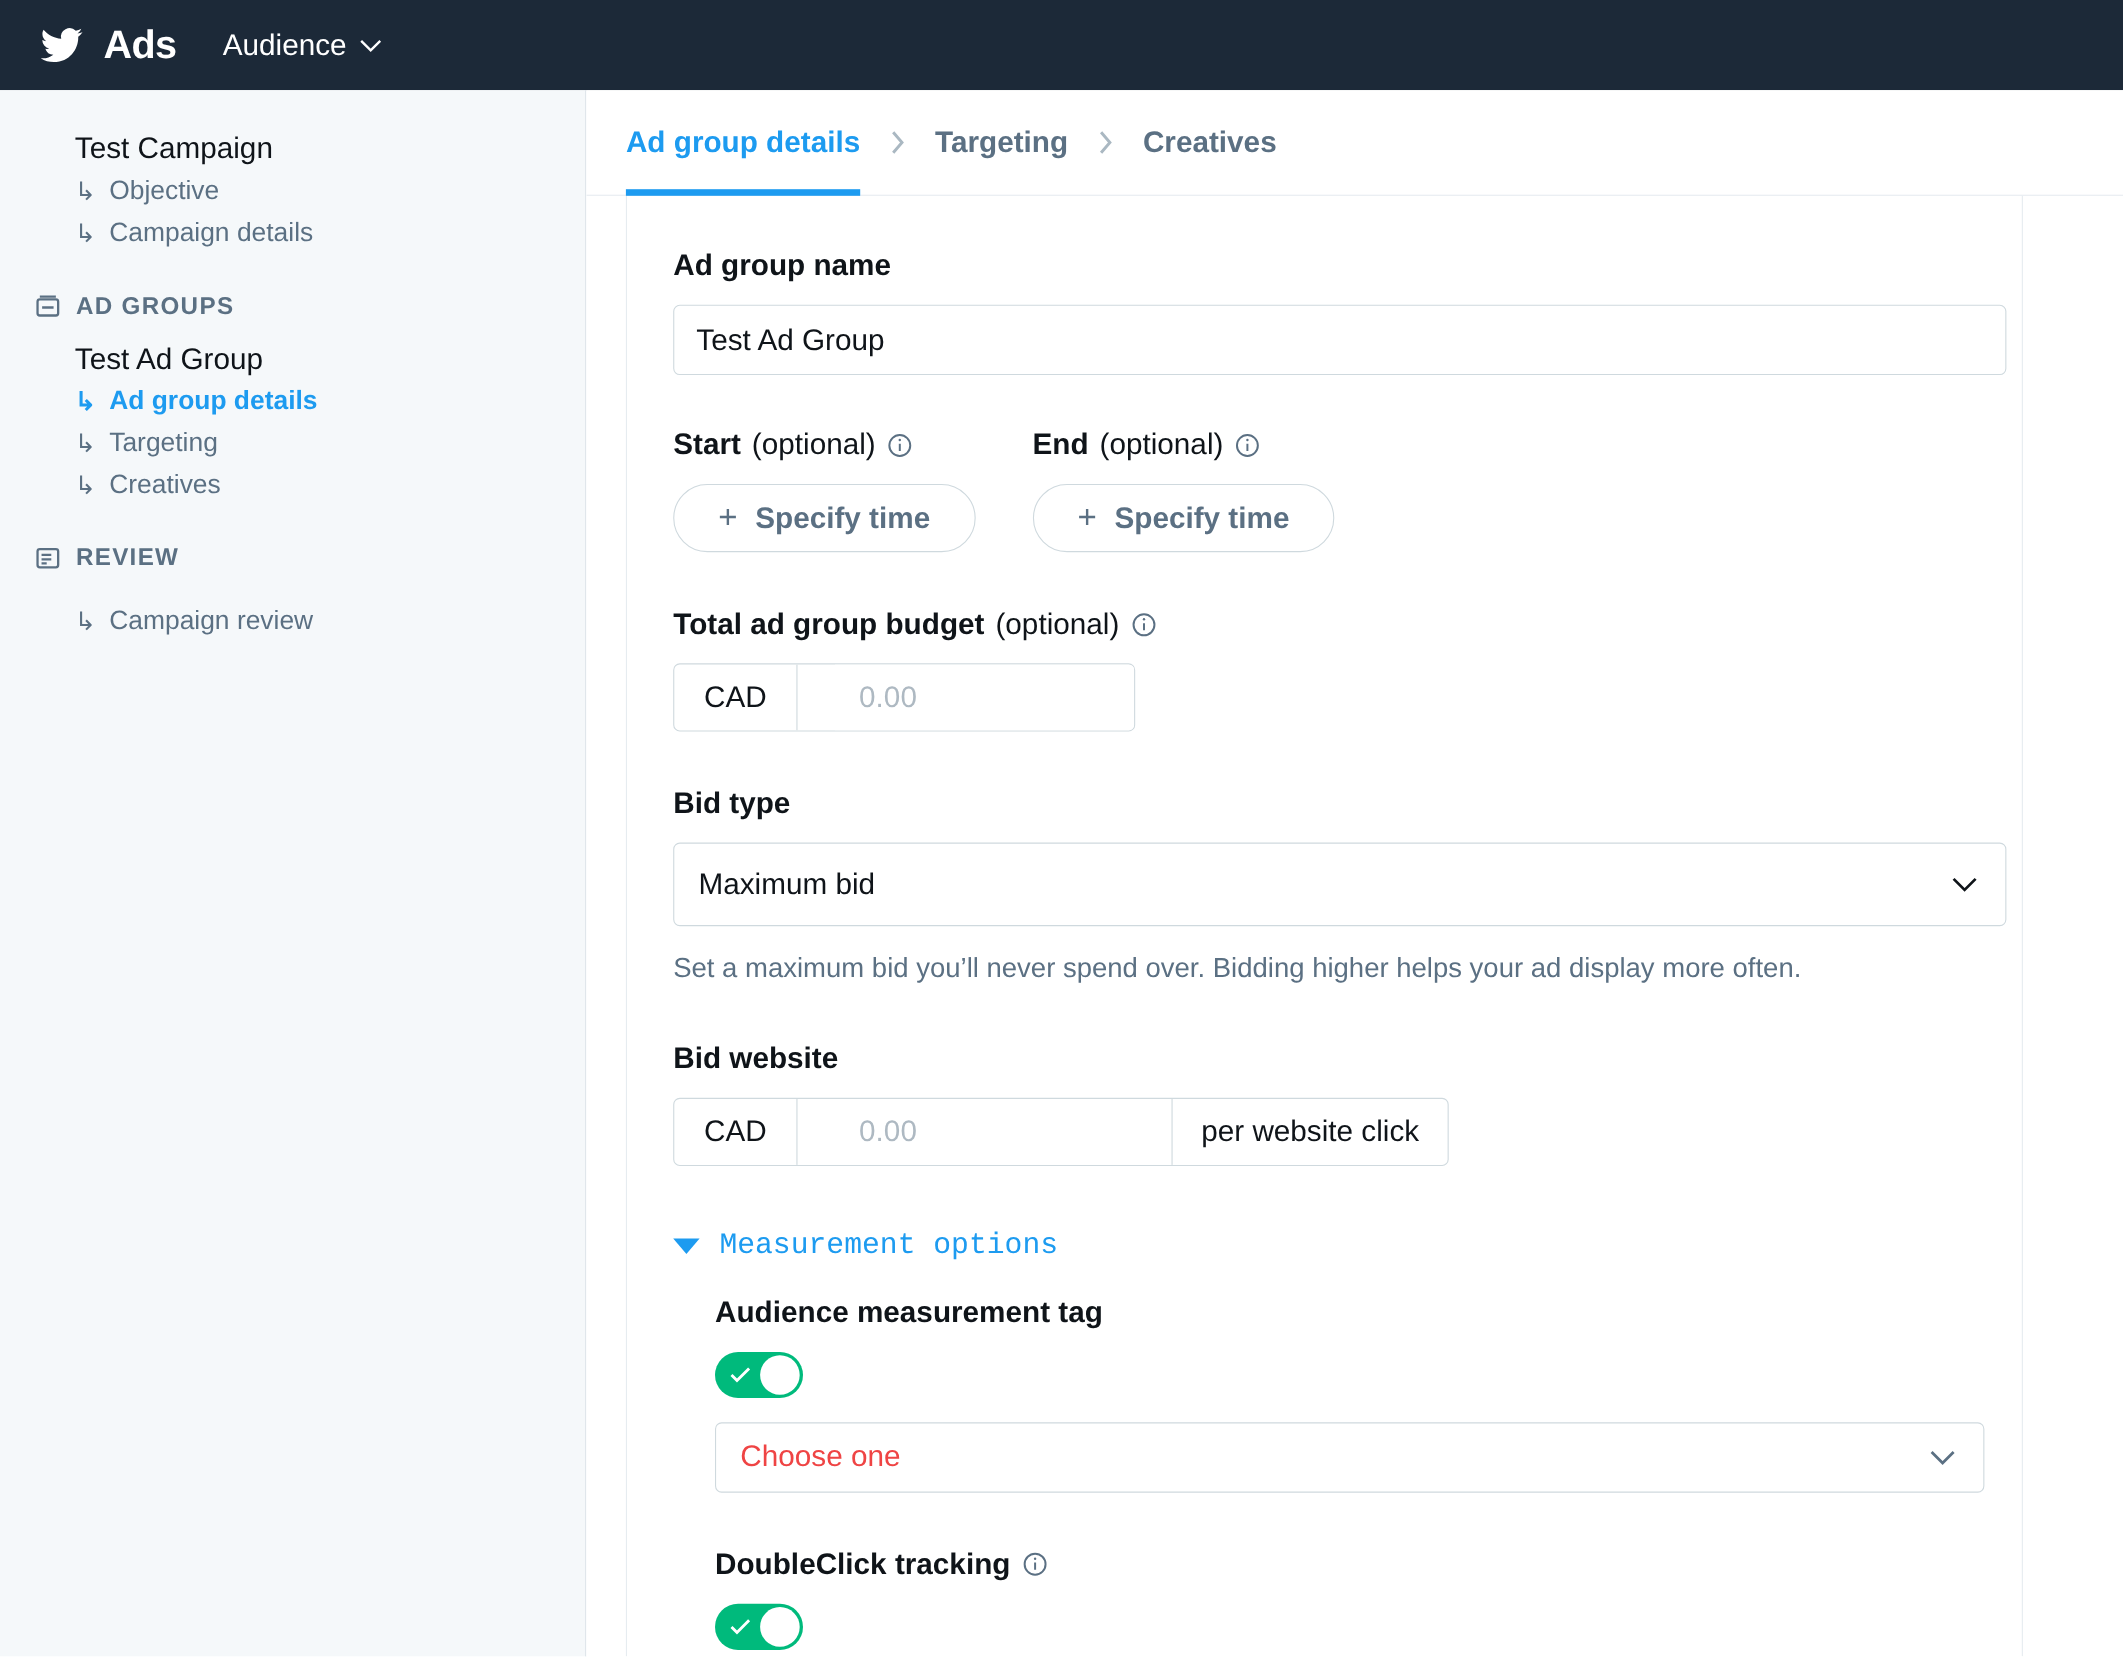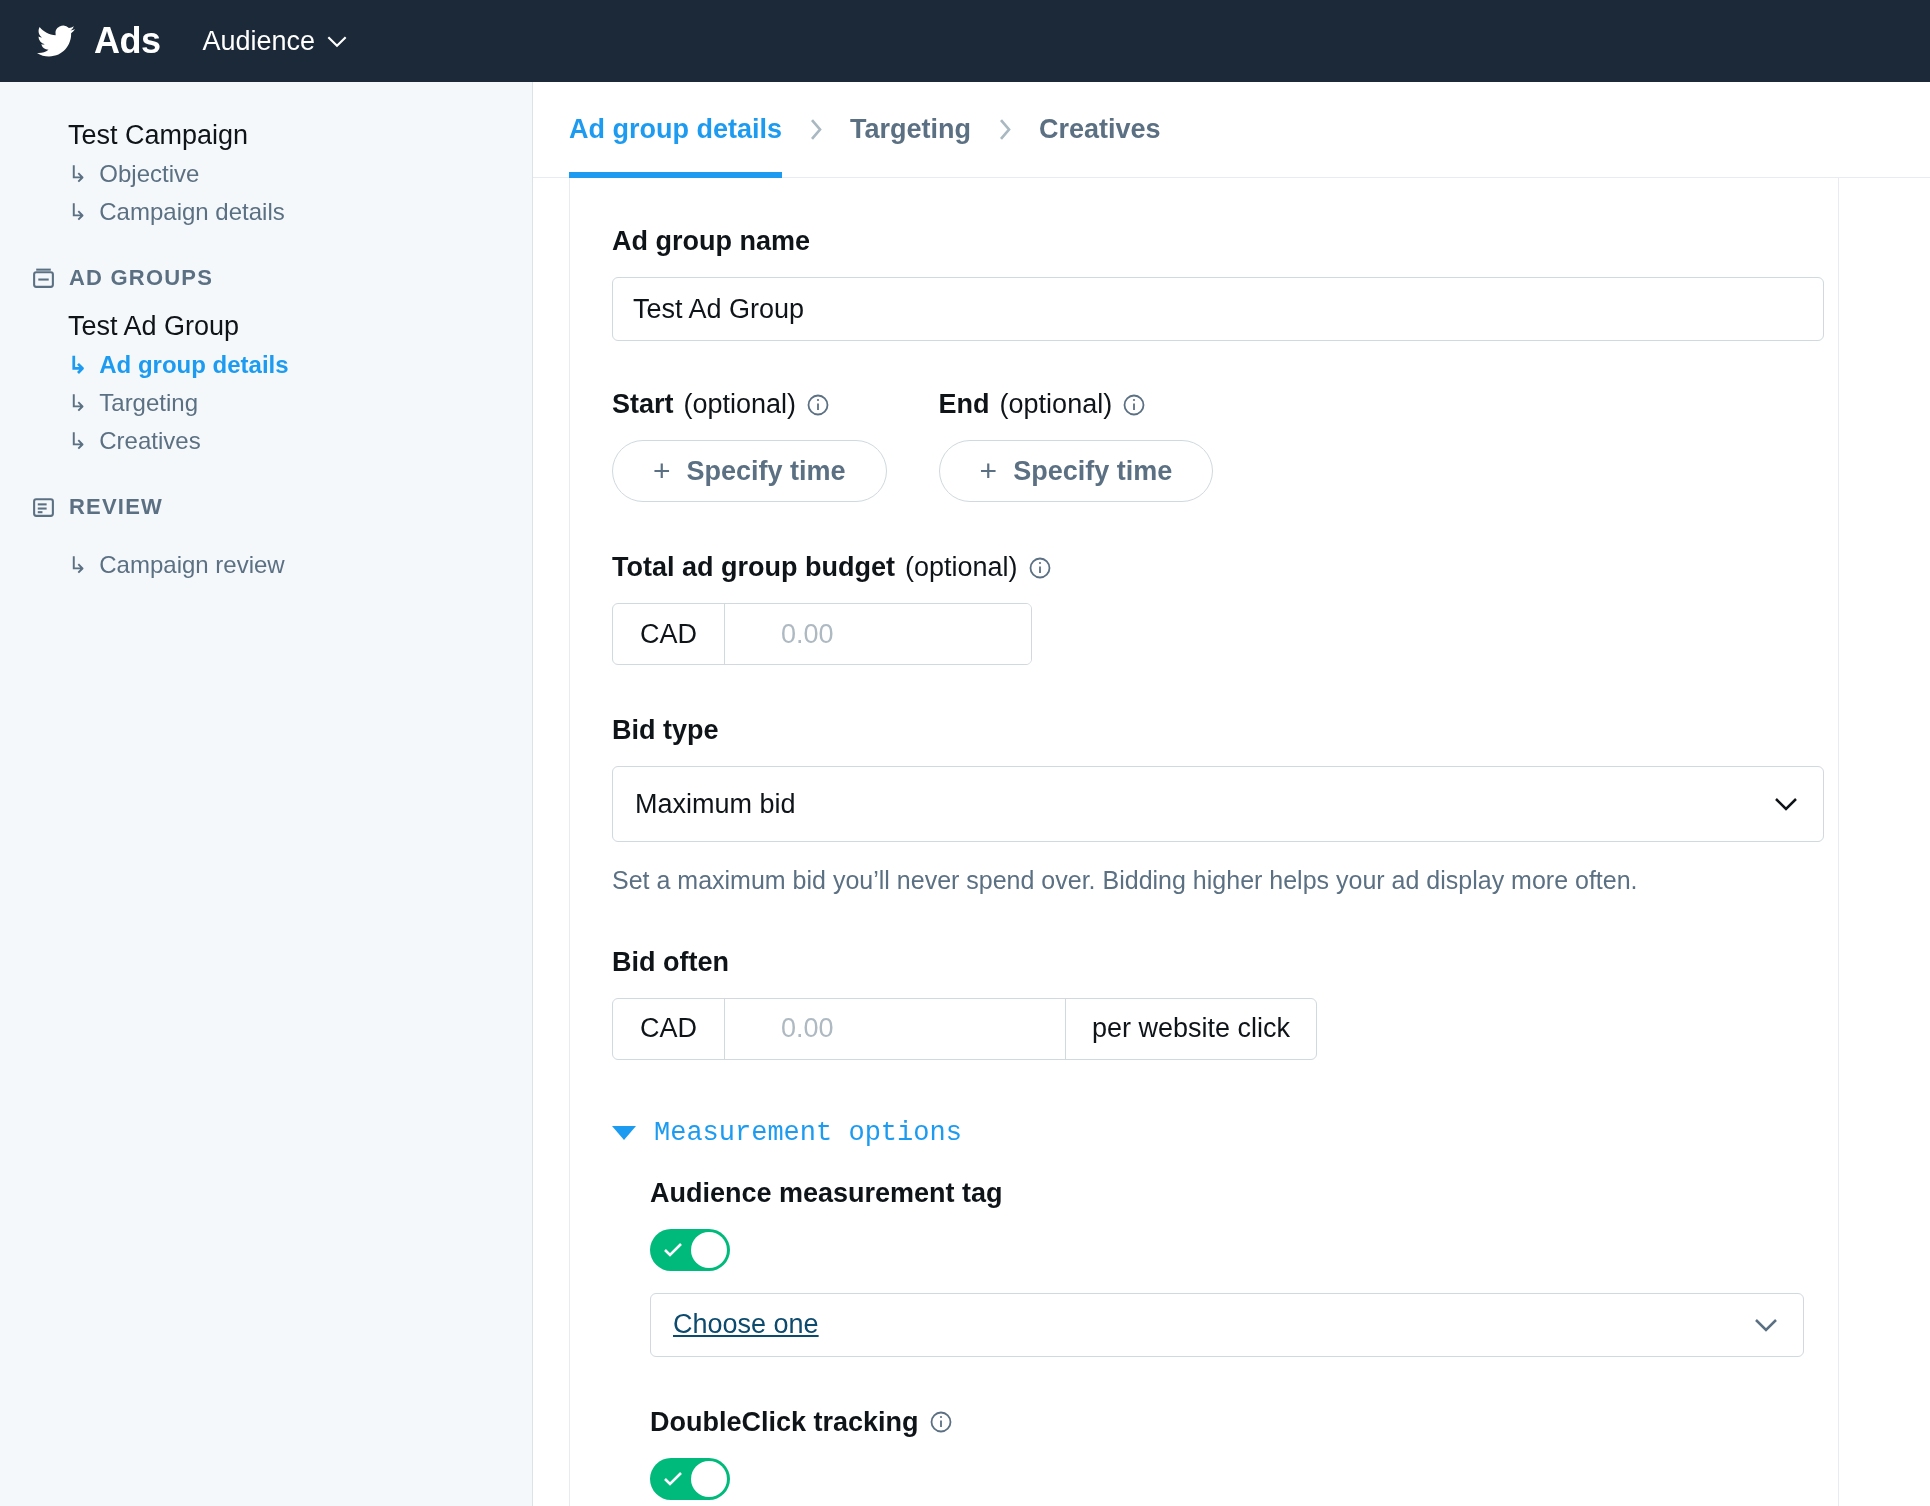--- a/index.html
+++ b/index.html
@@ -201,21 +201,21 @@
     border: 1px solid #cfd9de;
     border-radius: 6px;
     display: flex; align-items: center;
     padding: 0 22px;
     font-size: 27px;
     color: #0f1419;
     cursor: pointer;
     background: #fff;
     position: relative;
   }
-  .select-box.placeholder-style { color: #0c4a6e; text-decoration: underline; }
+  .select-box.placeholder-style { color: #ef4444; }
   .select-chevron {
     position: absolute; right: 24px; top: 50%;
     transform: translateY(-50%);
     width: 26px; height: 15px; display:block;
   }
 
   .help-text {
     margin-top: 22px;
     font-size: 25px;
     color: #5b7083;
@@ -432,21 +432,21 @@
           <svg class="select-chevron" viewBox="0 0 20 12" fill="none" stroke="#0f1419" stroke-width="2">
             <path d="M2 2 L10 10 L18 2"></path>
           </svg>
         </div>
         <div class="help-text">Set a maximum bid you’ll never spend over. Bidding higher helps your ad display more often.</div>
       </div>
 
       
       <div class="block">
         <div class="field-label">
-          <span>Bid often</span>
+          <span>Bid website</span>
         </div>
         <div class="money-group">
           <div class="money-cur">CAD</div>
           <input class="money-input" type="text" placeholder="0.00" style="">
           <div class="money-unit">per website click</div>
         </div>
       </div>
 
       
       <div class="disclosure">

